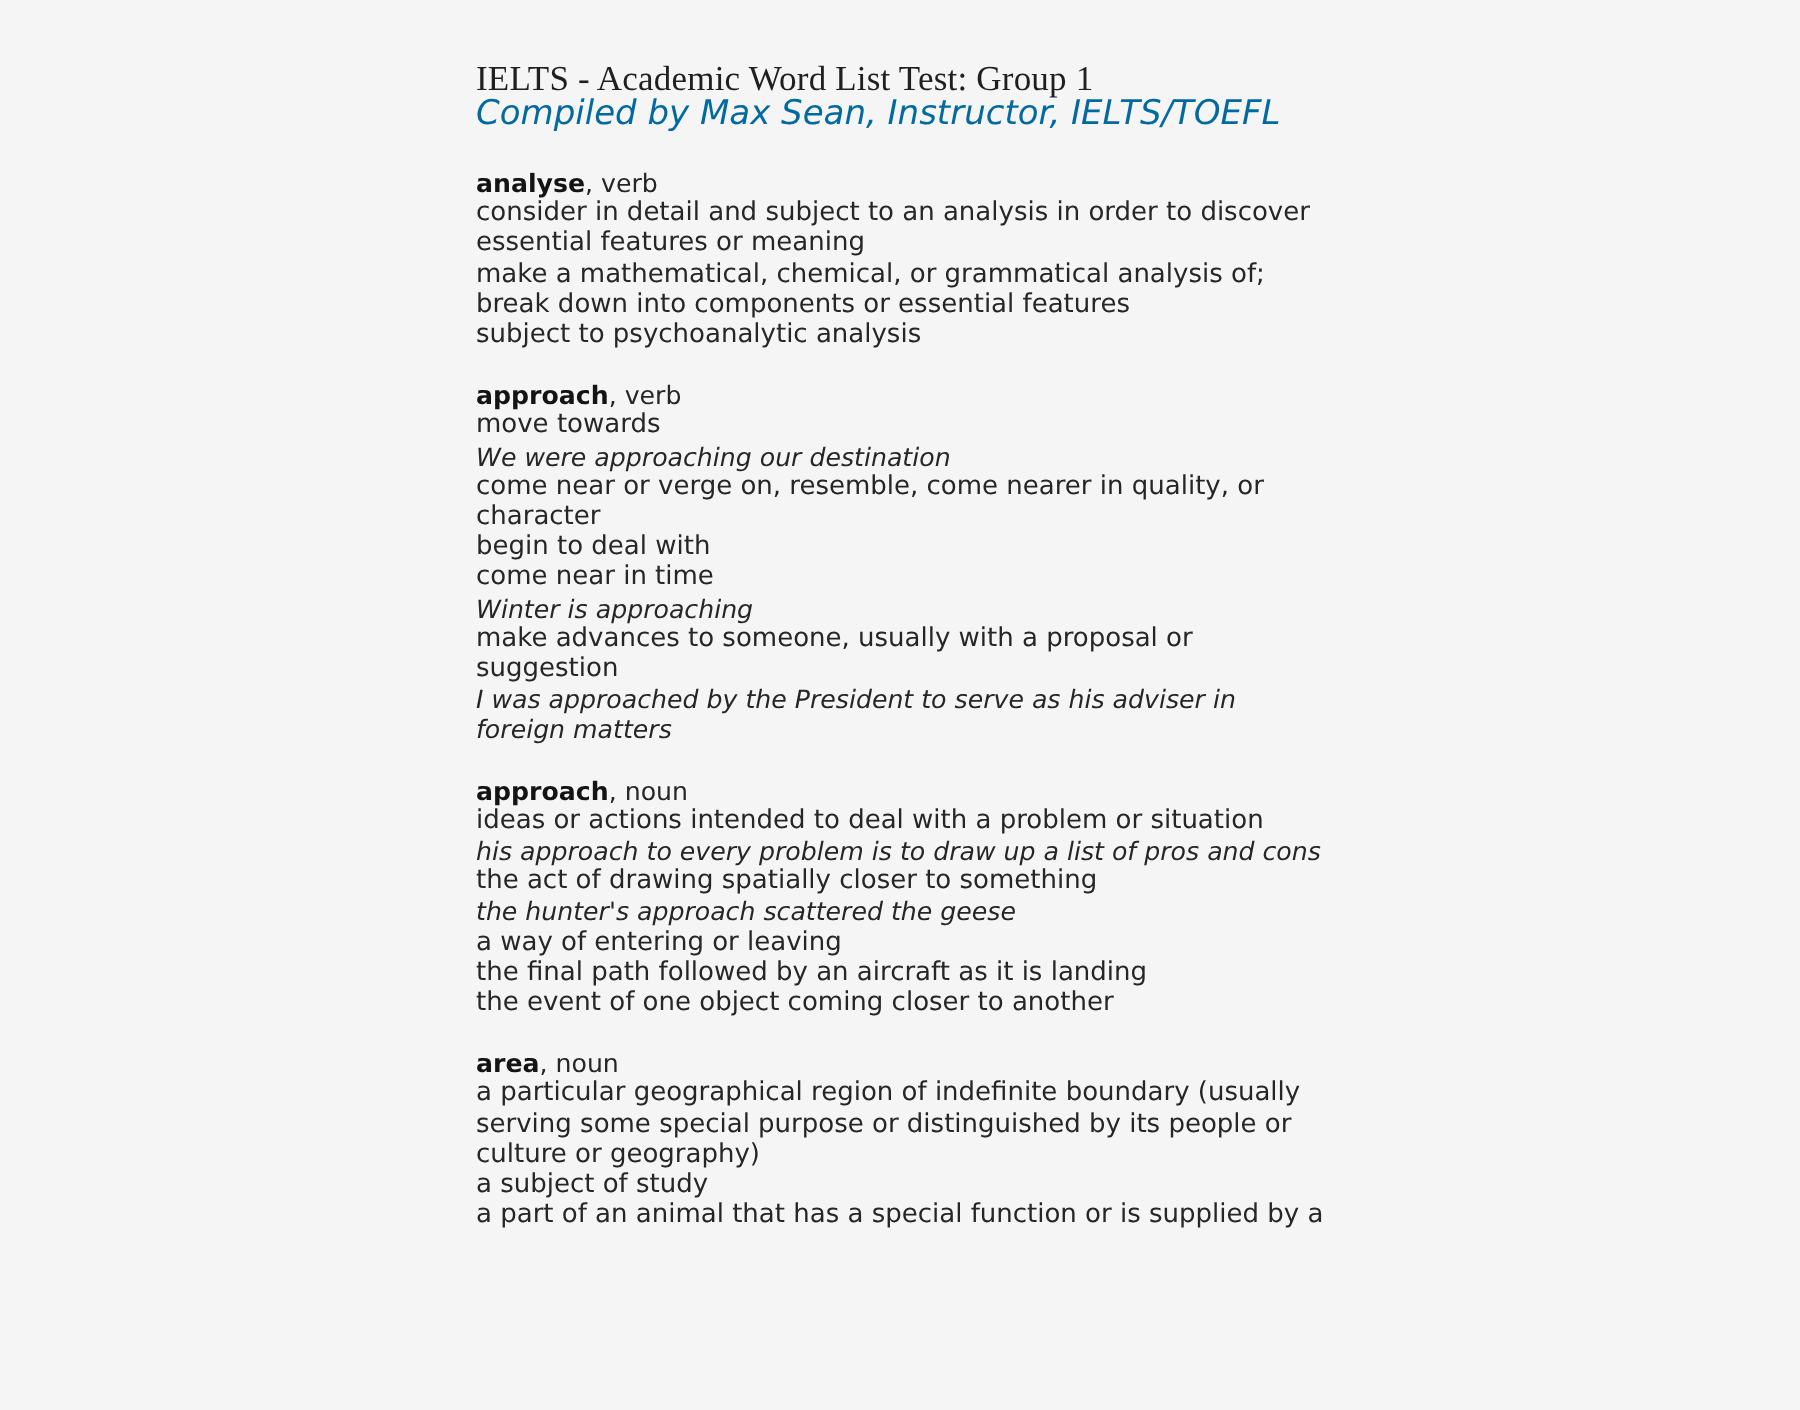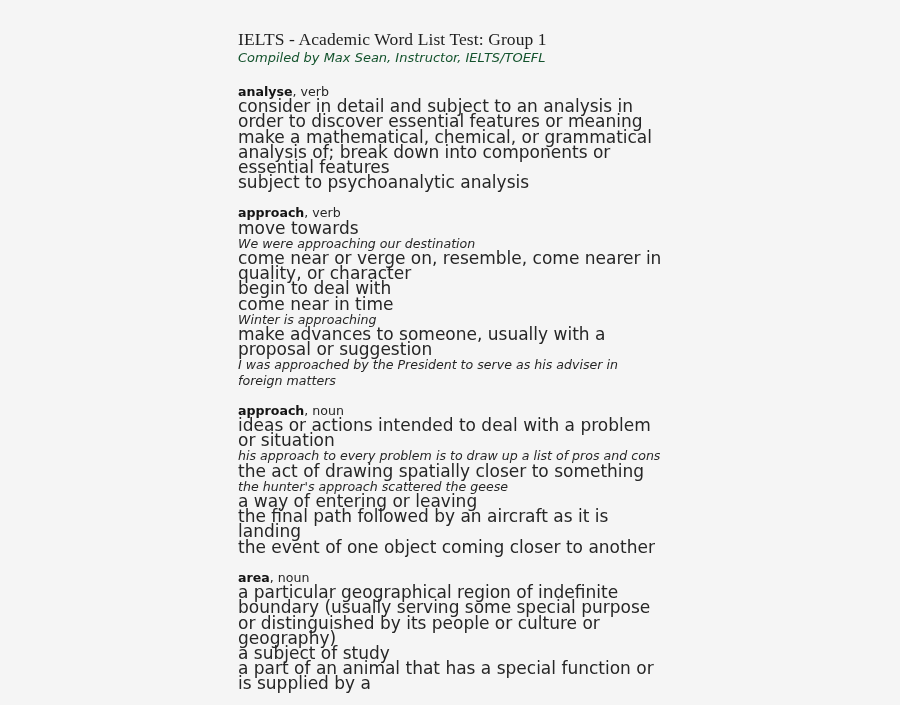--- a/index.html
+++ b/index.html
@@ -31,24 +31,24 @@
     font-size: 17.5px;
     line-height: 20px;
     font-weight: 400;
     color: #1f1f1f;
     letter-spacing: 0.1px;
     white-space: nowrap;
   }
   .doc-subtitle {
     font-family: "DejaVu Sans", sans-serif;
     font-style: italic;
-    font-size: 13px;
+    font-size: 17px;
     line-height: 17px;
     font-weight: 400;
-    color: #14532d;
+    color: #0369a1;
     white-space: nowrap;
   }
   .entries {
     margin-top: 18px;
   }
   .entry {
     margin-bottom: 15px;
   }
   .entry:last-child {
     margin-bottom: 16px;
@@ -61,21 +61,21 @@
   }
   .headword {
     font-weight: 700;
     color: #141414;
   }
   .pos {
     font-weight: 400;
     color: #262626;
   }
   .sense {
-    font-size: 17px;
+    font-size: 13px;
     line-height: 15.2px;
     color: #262626;
     margin: 0;
     font-weight: 400;
   }
   .example {
     font-size: 12.6px;
     line-height: 15.2px;
     color: #262626;
     margin: 0;

